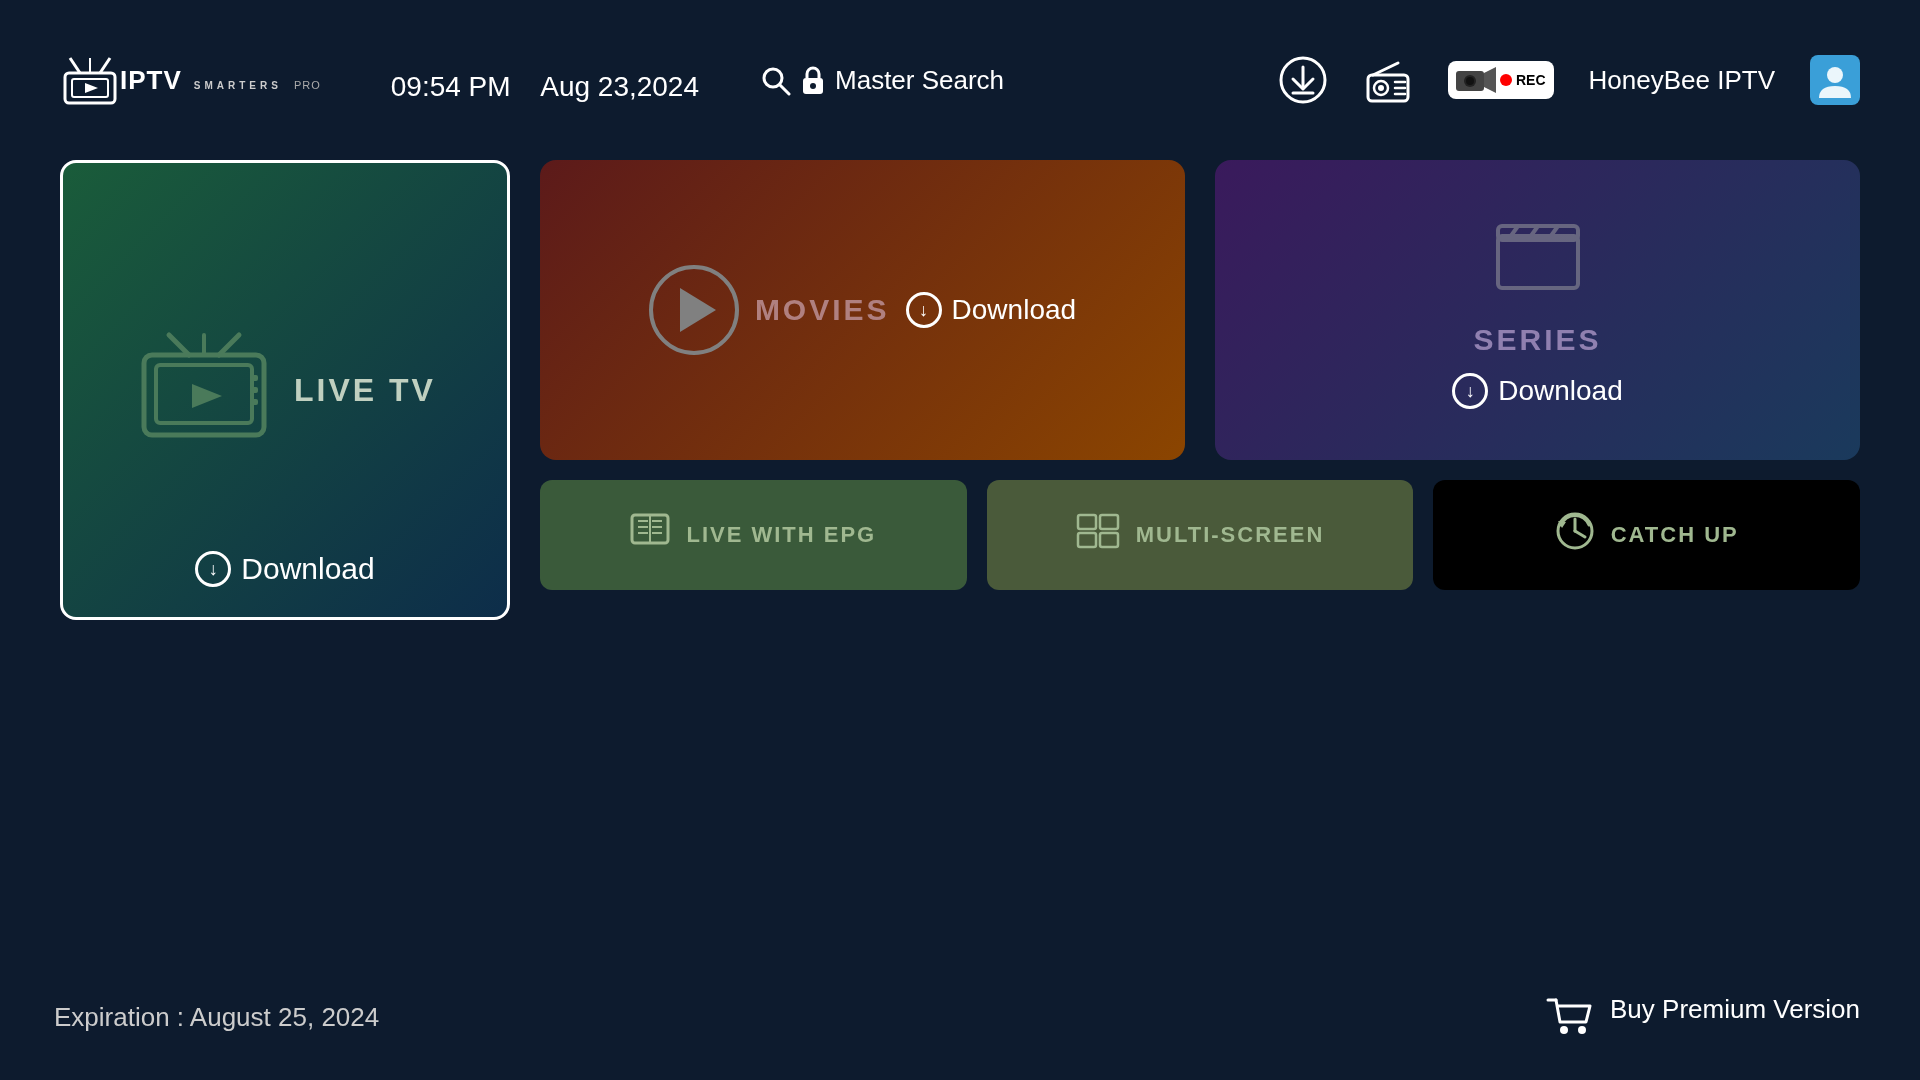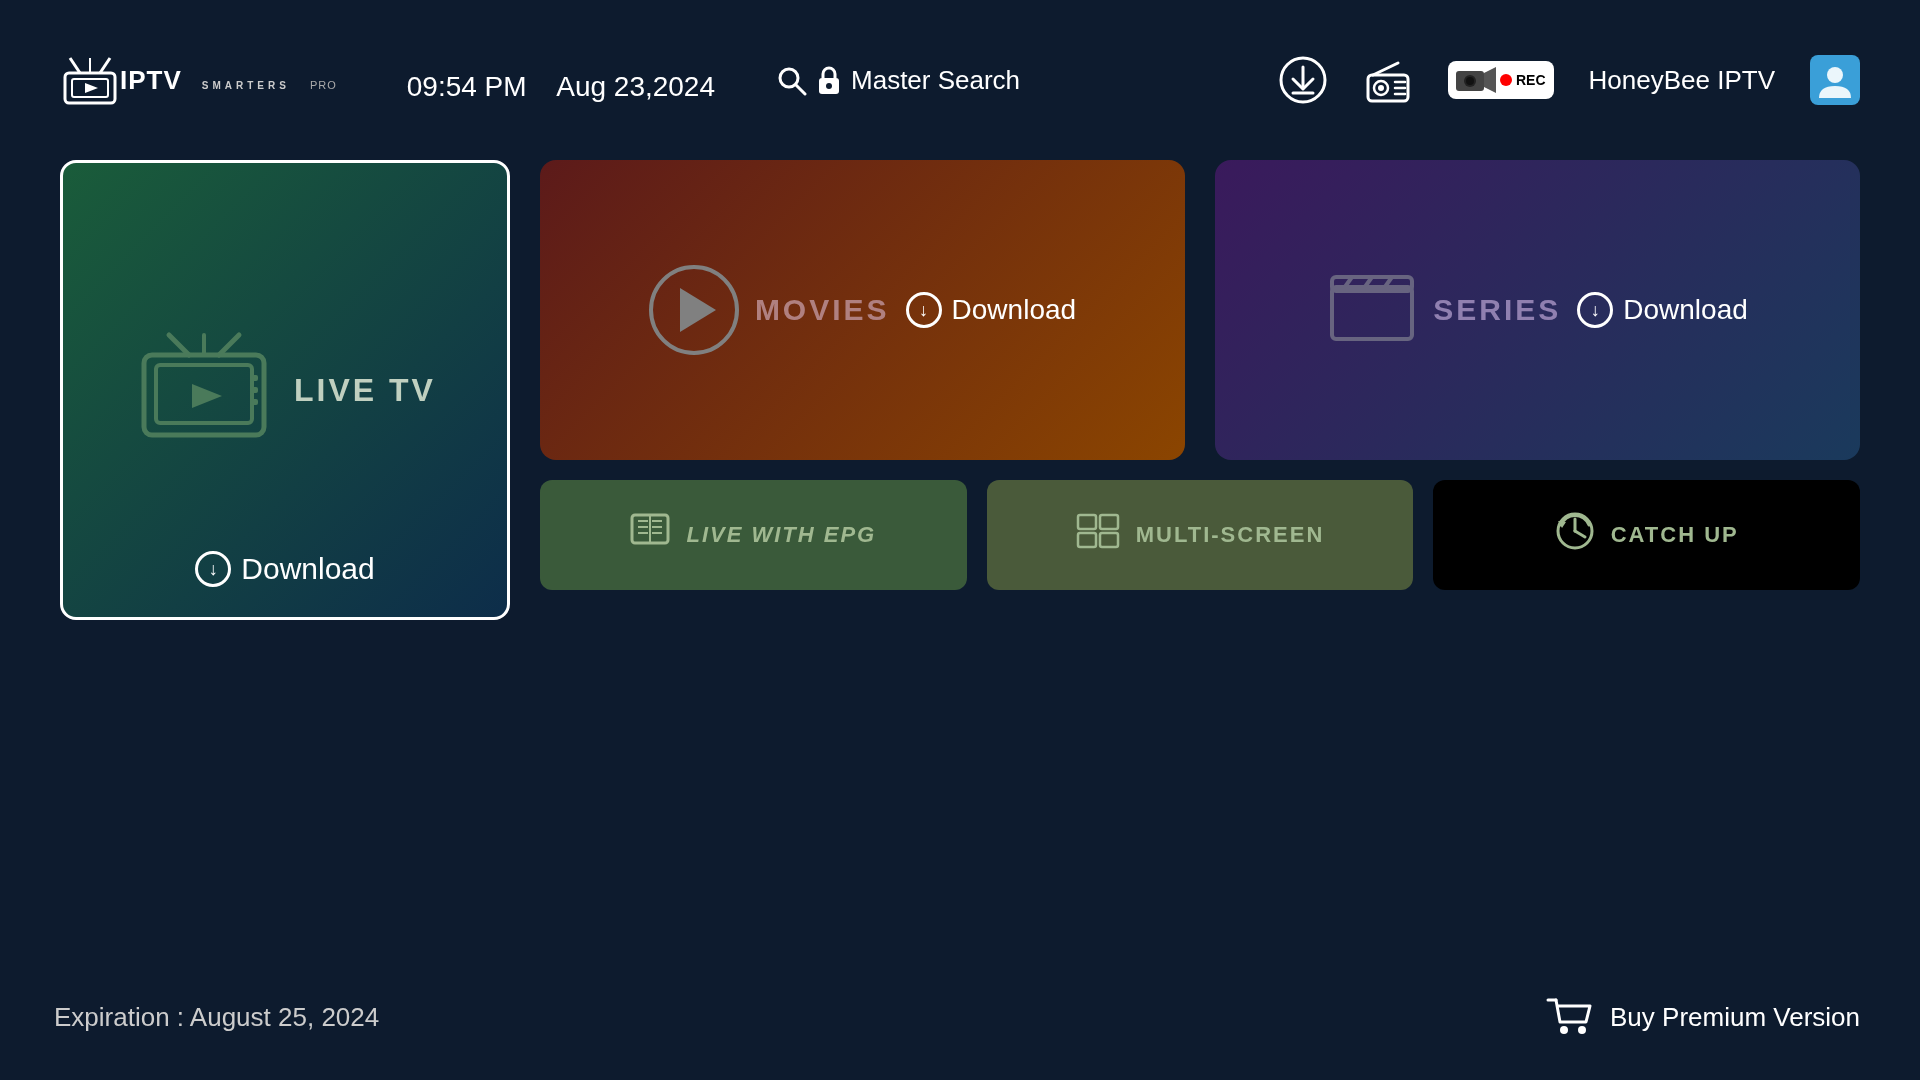--- a/index.html
+++ b/index.html
@@ -184,21 +184,21 @@
       gap: 10px;
     }
 
     
     .card-series {
       flex: 1;
       height: 300px;
       border-radius: 16px;
       background: linear-gradient(135deg, #3a1a5c 0%, #1a3a5c 100%);
       display: flex;
-      flex-direction: row;
+      flex-direction: column;
       align-items: center;
       justify-content: center;
       gap: 16px;
       cursor: pointer;
     }
 
     .card-series .card-title {
       font-size: 30px;
       font-weight: bold;
       color: #9080b0;
@@ -240,21 +240,20 @@
       align-items: center;
       justify-content: center;
       gap: 16px;
       cursor: pointer;
       padding: 0 30px;
       flex: 1;
     }
 
     .card-live-epg {
       background: #3a5a3a;
-      font-style: italic;
     }
 
     .card-multiscreen {
       background: #4a5a3a;
     }
 
     .card-catchup {
       background: #000000;
     }
 
@@ -282,21 +281,20 @@
       justify-content: space-between;
     }
 
     .expiration {
       font-size: 26px;
       color: #ccc;
     }
 
     .premium-btn {
       display: flex;
-      align-items: center;
       gap: 16px;
       font-size: 26px;
       color: #fff;
       cursor: pointer;
     }
 
     
     .dl-icon {
       width: 36px;
       height: 36px;
@@ -357,21 +355,21 @@
 
       <line x1="20" y1="20" x2="10" y2="5" stroke="white" stroke-width="3"></line>
       <line x1="30" y1="20" x2="30" y2="5" stroke="white" stroke-width="2"></line>
       <line x1="40" y1="20" x2="50" y2="5" stroke="white" stroke-width="3"></line>
       <rect x="5" y="20" width="50" height="30" rx="4" fill="none" stroke="white" stroke-width="3"></rect>
       <rect x="12" y="26" width="36" height="18" rx="2" fill="none" stroke="white" stroke-width="2"></rect>
 
       <polygon points="25,30 25,40 38,35" fill="white"></polygon>
     </svg>
     <div class="logo-text">
-      <div style="display:flex;align-items:baseline;gap:20px;">
+      <div style="display:flex;align-items:baseline;gap:12px;">
         <span style="font-size:26px;font-weight:900;letter-spacing:1px;">IPTV</span>
         <span style="font-size:10px;font-weight:bold;letter-spacing:4px;color:#ccc;">SMARTERS</span>
         <span style="font-size:11px;color:#aaa;letter-spacing:1px;">PRO</span>
       </div>
     </div>
   </div>
 
   <div class="datetime">
     <span>09:54 PM</span>
     &nbsp;&nbsp;

